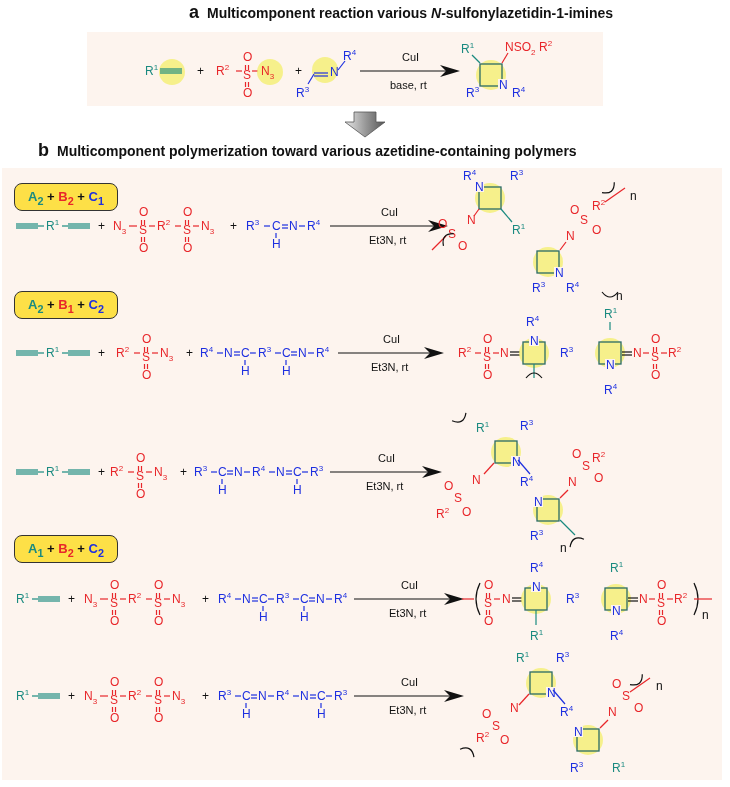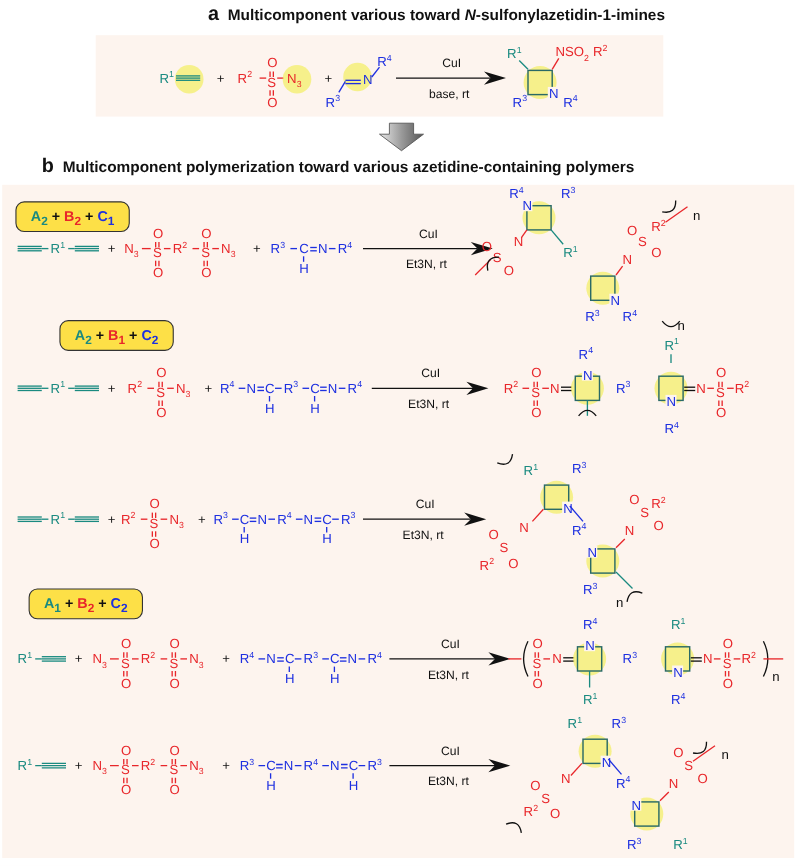--- a/index.html
+++ b/index.html
@@ -16,21 +16,21 @@
   .t{fill:#1a8a80;} .r{fill:#e8262a;} .b{fill:#1d2fe0;} .k{fill:#111;}
   .st{stroke:#1a8a80;} .sr{stroke:#e8262a;} .sb{stroke:#1d2fe0;} .sk{stroke:#111;}
   line,polyline,path{fill:none;stroke-width:1.2;}
   .hl{fill:#f3ef6a;opacity:0.75;}
   .cond{font-size:11px;fill:#111;}
 </style>
 </head>
 <body>
 
 <div class="title" style="left:189px;top:2px;">
-  <span class="lbl">a</span><span>Multicomponent various toward </span><i>N</i><span>-sulfonylazetidin-1-imines</span>
+  <span class="lbl">a</span><span>Multicomponent reaction various </span><i>N</i><span>-sulfonylazetidin-1-imines</span>
 </div>
 <div class="panel-a"></div>
 
 <svg width="730" height="787" style="pointer-events:none;">
   <defs>
     <linearGradient id="ag" x1="0" x2="1">
         <stop offset="0" stop-color="#e8e8e8"></stop>
         <stop offset="0.5" stop-color="#9a9a9a"></stop>
         <stop offset="1" stop-color="#555"></stop>
       </linearGradient>
@@ -39,24 +39,24 @@
 </svg>
 
 <div class="title" style="left:38px;top:140px;">
   <span class="lbl">b</span><span>Multicomponent polymerization toward various azetidine-containing polymers</span>
 </div>
 <div class="panel-b"></div>
 
 <div class="tag" style="top:183px;">
   <span class="teal">A</span><sub class="teal">2</sub> <span class="blk">+</span> <span class="red">B</span><sub class="red">2</sub> <span class="blk">+</span> <span class="blue">C</span><sub class="blue">1</sub>
 </div>
-<div class="tag" style="top:291px;margin-left:40px;">
+<div class="tag" style="top:291px;">
   <span class="teal">A</span><sub class="teal">2</sub> <span class="blk">+</span> <span class="red">B</span><sub class="red">1</sub> <span class="blk">+</span> <span class="blue">C</span><sub class="blue">2</sub>
 </div>
-<div class="tag" style="top:535px;margin-left:12px;">
+<div class="tag" style="top:535px;">
   <span class="teal">A</span><sub class="teal">1</sub> <span class="blk">+</span> <span class="red">B</span><sub class="red">2</sub> <span class="blk">+</span> <span class="blue">C</span><sub class="blue">2</sub>
 </div>
 
 <svg id="scheme" width="730" height="787">
     <text x="145" y="75" class="t">R<tspan dy="-5" font-size="8">1</tspan></text>
     <circle cx="172" cy="72" r="13" class="hl"></circle>
     <line x1="160" y1="69" x2="182" y2="69" class="st"></line>
     <line x1="160" y1="71" x2="182" y2="71" class="st"></line>
     <line x1="160" y1="73" x2="182" y2="73" class="st"></line>
     <text x="197" y="75" class="k">+</text>

